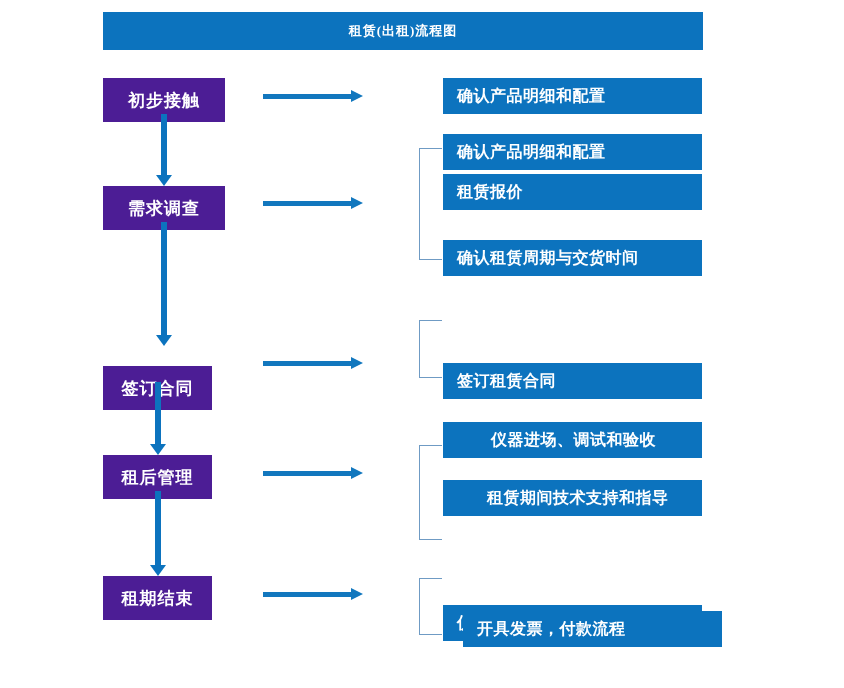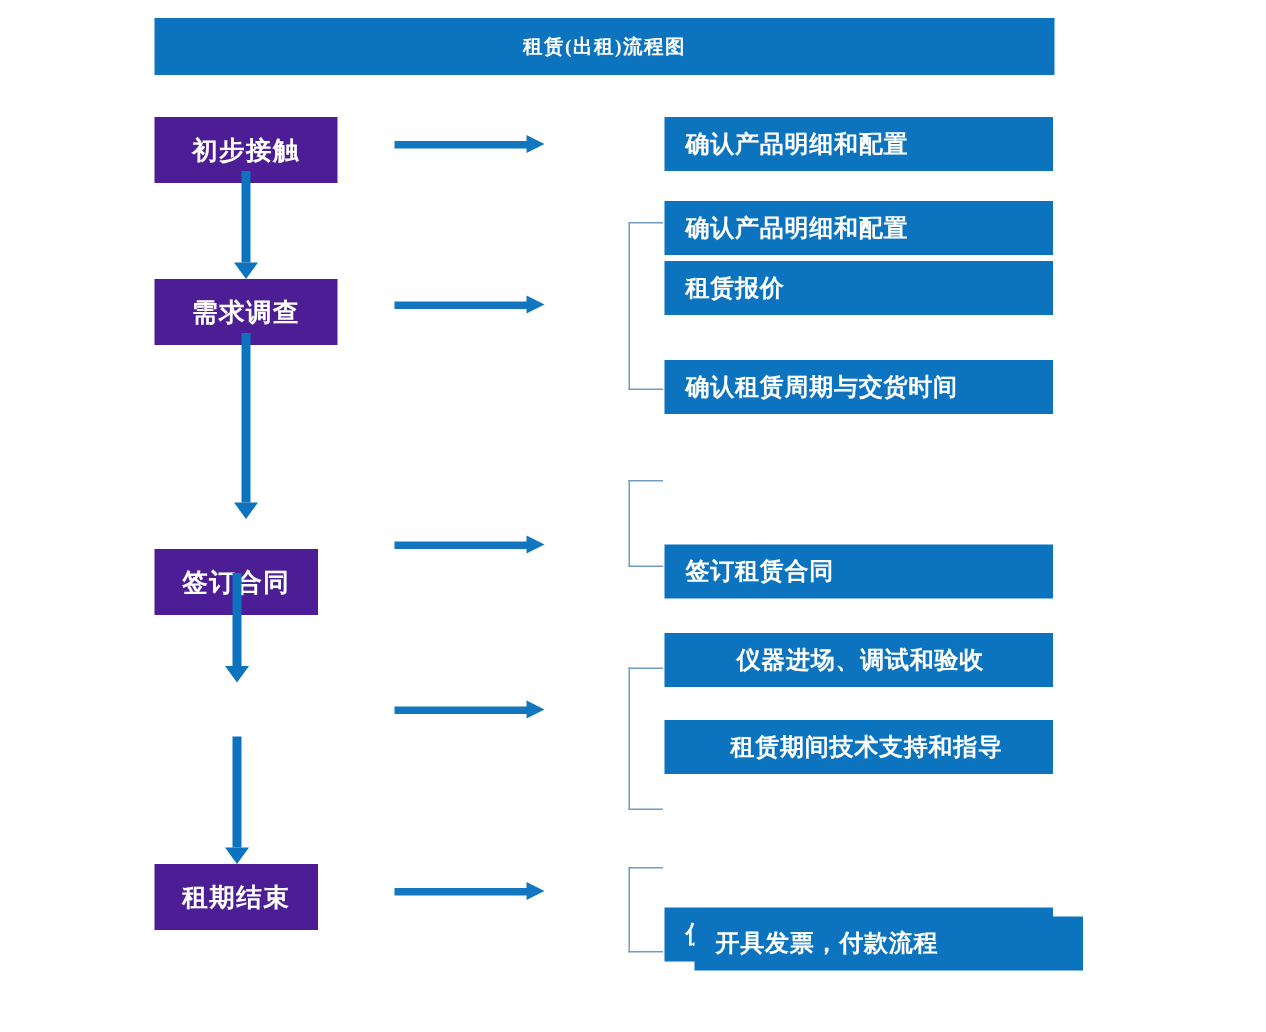--- a/index.html
+++ b/index.html
@@ -131,20 +131,21 @@
 <div id="canvas">
 
   <div class="title-bar">租赁(出租)流程图</div>
 
   <div class="stage-box" style="left:103px; top:78px; width:122px;">初步接触</div>
 
   <div class="stage-box" style="left:103px; top:186px; width:122px;">需求调查</div>
 
   <div class="stage-box" style="left:103px; top:366px; width:109px;">签订合同</div>
 
+  <div class="stage-box" style="left:103px; top:455px; width:109px;">租后管理</div>
 
   <div class="stage-box" style="left:103px; top:576px; width:109px;font-family:Liberation Serif, serif;">租期结束</div>
 
   <div class="v-arrow" style="left:151px; top:114px; height:72px;">
     <div class="shaft" style="height:61px;"></div>
     <div class="head" style="top:61px;"></div>
   </div>
 
   <div class="v-arrow" style="left:151px; top:222px; height:124px;">
     <div class="shaft" style="height:113px;"></div>

